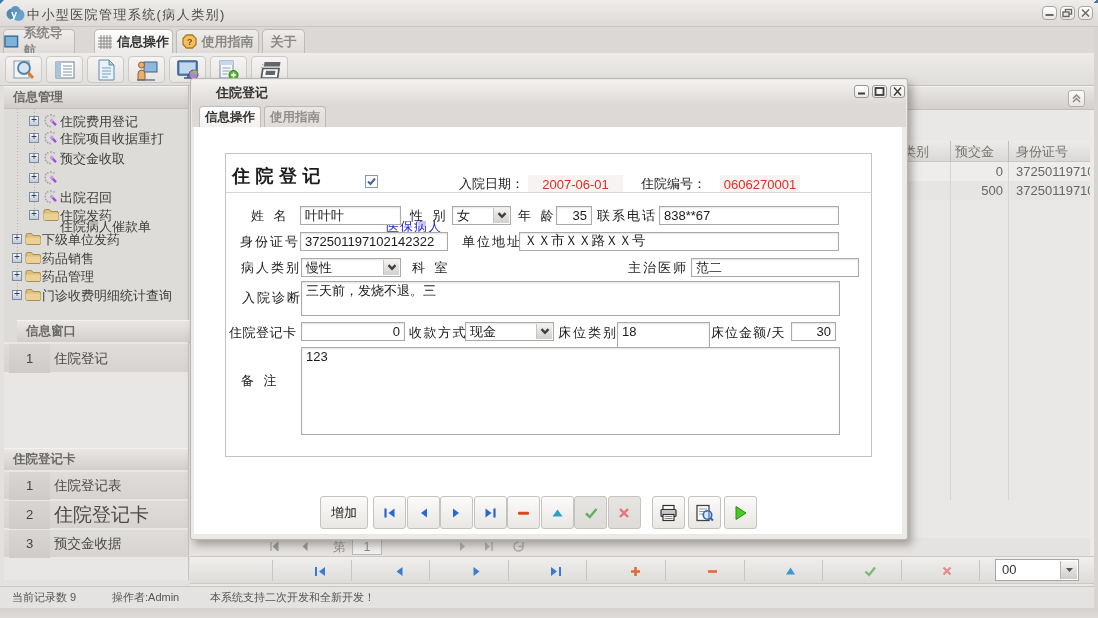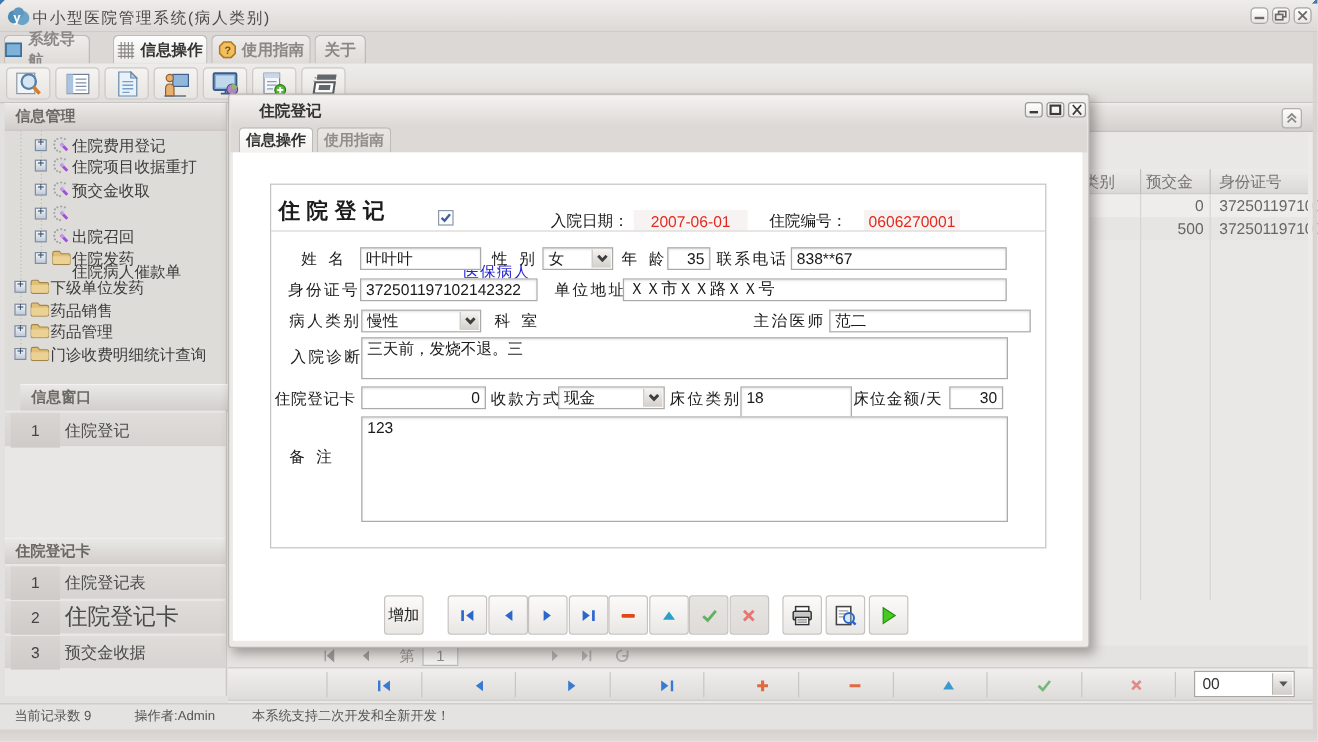--- a/index.html
+++ b/index.html
@@ -529,21 +529,21 @@
           </svg>
         </span></div>
     <div class="abs fl" style="left:364px;top:196px;letter-spacing:2px;">床位类别</div>
     <div class="abs fi" style="left:423px;top:195px;width:93px;height:33px;">18</div>
     <div class="abs fl" style="left:517px;top:196px;letter-spacing:1px;">床位金额/天</div>
     <div class="abs fi" style="left:597px;top:195px;width:45px;height:19px;text-align:right;padding-right:4px;">30</div>
 
     <div class="abs fl" style="left:47px;top:244px;letter-spacing:3px;">备 注</div>
     <div class="abs fi" style="left:107px;top:220px;width:539px;height:88px;">123</div>
 
-    <div class="abs dtbtn" style="left:126px;top:369px;width:33px;font-size:13px;color:#222;">增加</div>
+    <div class="abs dtbtn" style="left:126px;top:369px;width:48px;font-size:13px;color:#222;">增加</div>
   <div class="abs dtbtn" style="left:179px;top:369px;width:33px;">
         <svg width="15" height="14" viewBox="0 0 15 14">
           <path d="M3.5 2.5v9" stroke="#2a66cc" stroke-width="2.2"></path>
           <path d="M12.5 2.5L6.5 7l6 4.5z" fill="#2a66cc"></path>
         </svg>
       </div>
       <div class="abs dtbtn" style="left:212.5px;top:369px;width:33px;">
         <svg width="15" height="14" viewBox="0 0 15 14">
           <path d="M11 2.5L5 7l6 4.5z" fill="#2a66cc"></path>
         </svg>

